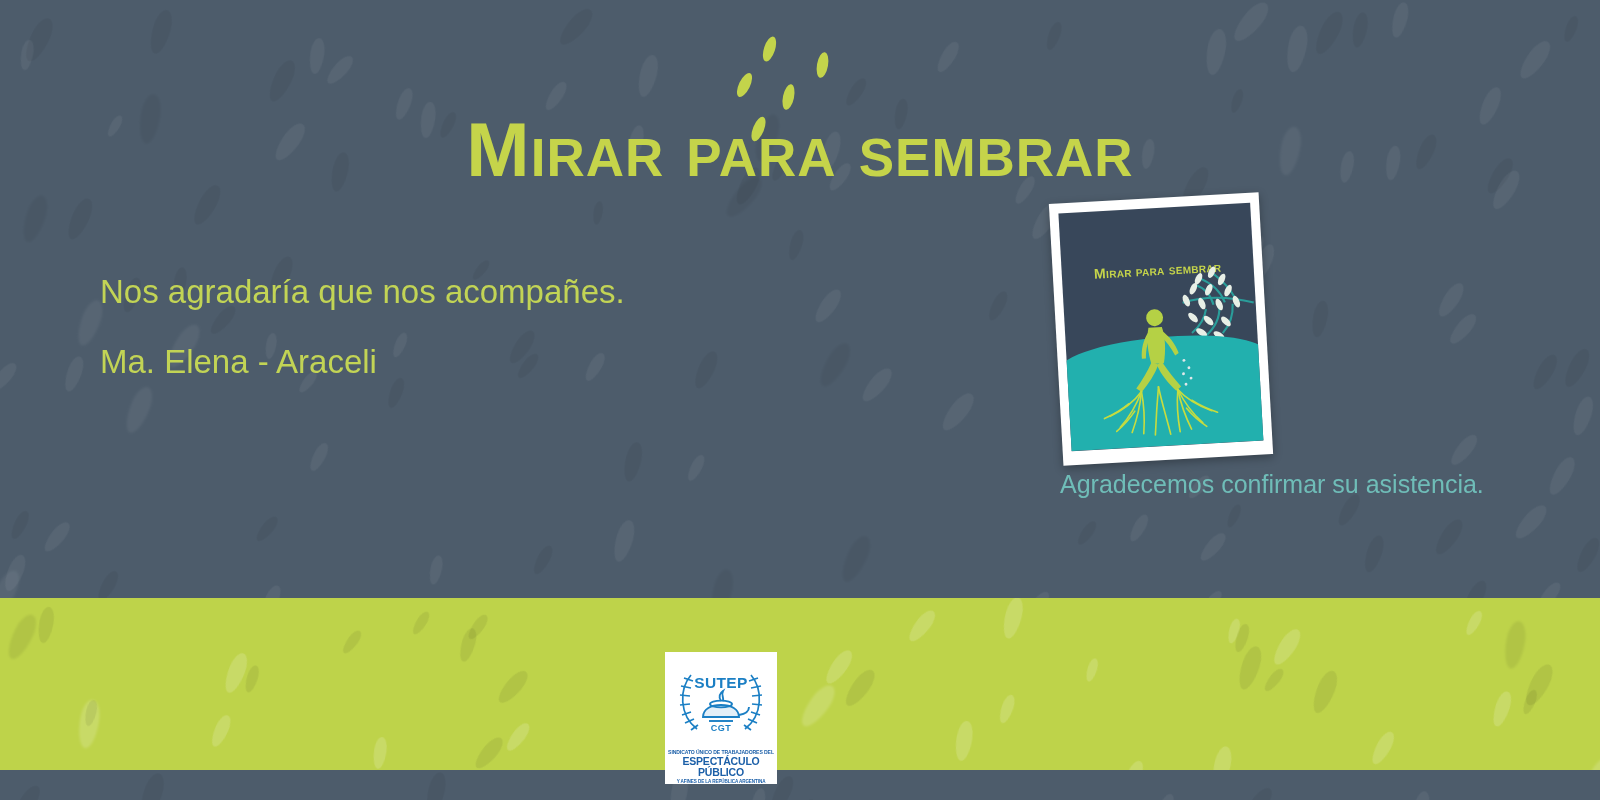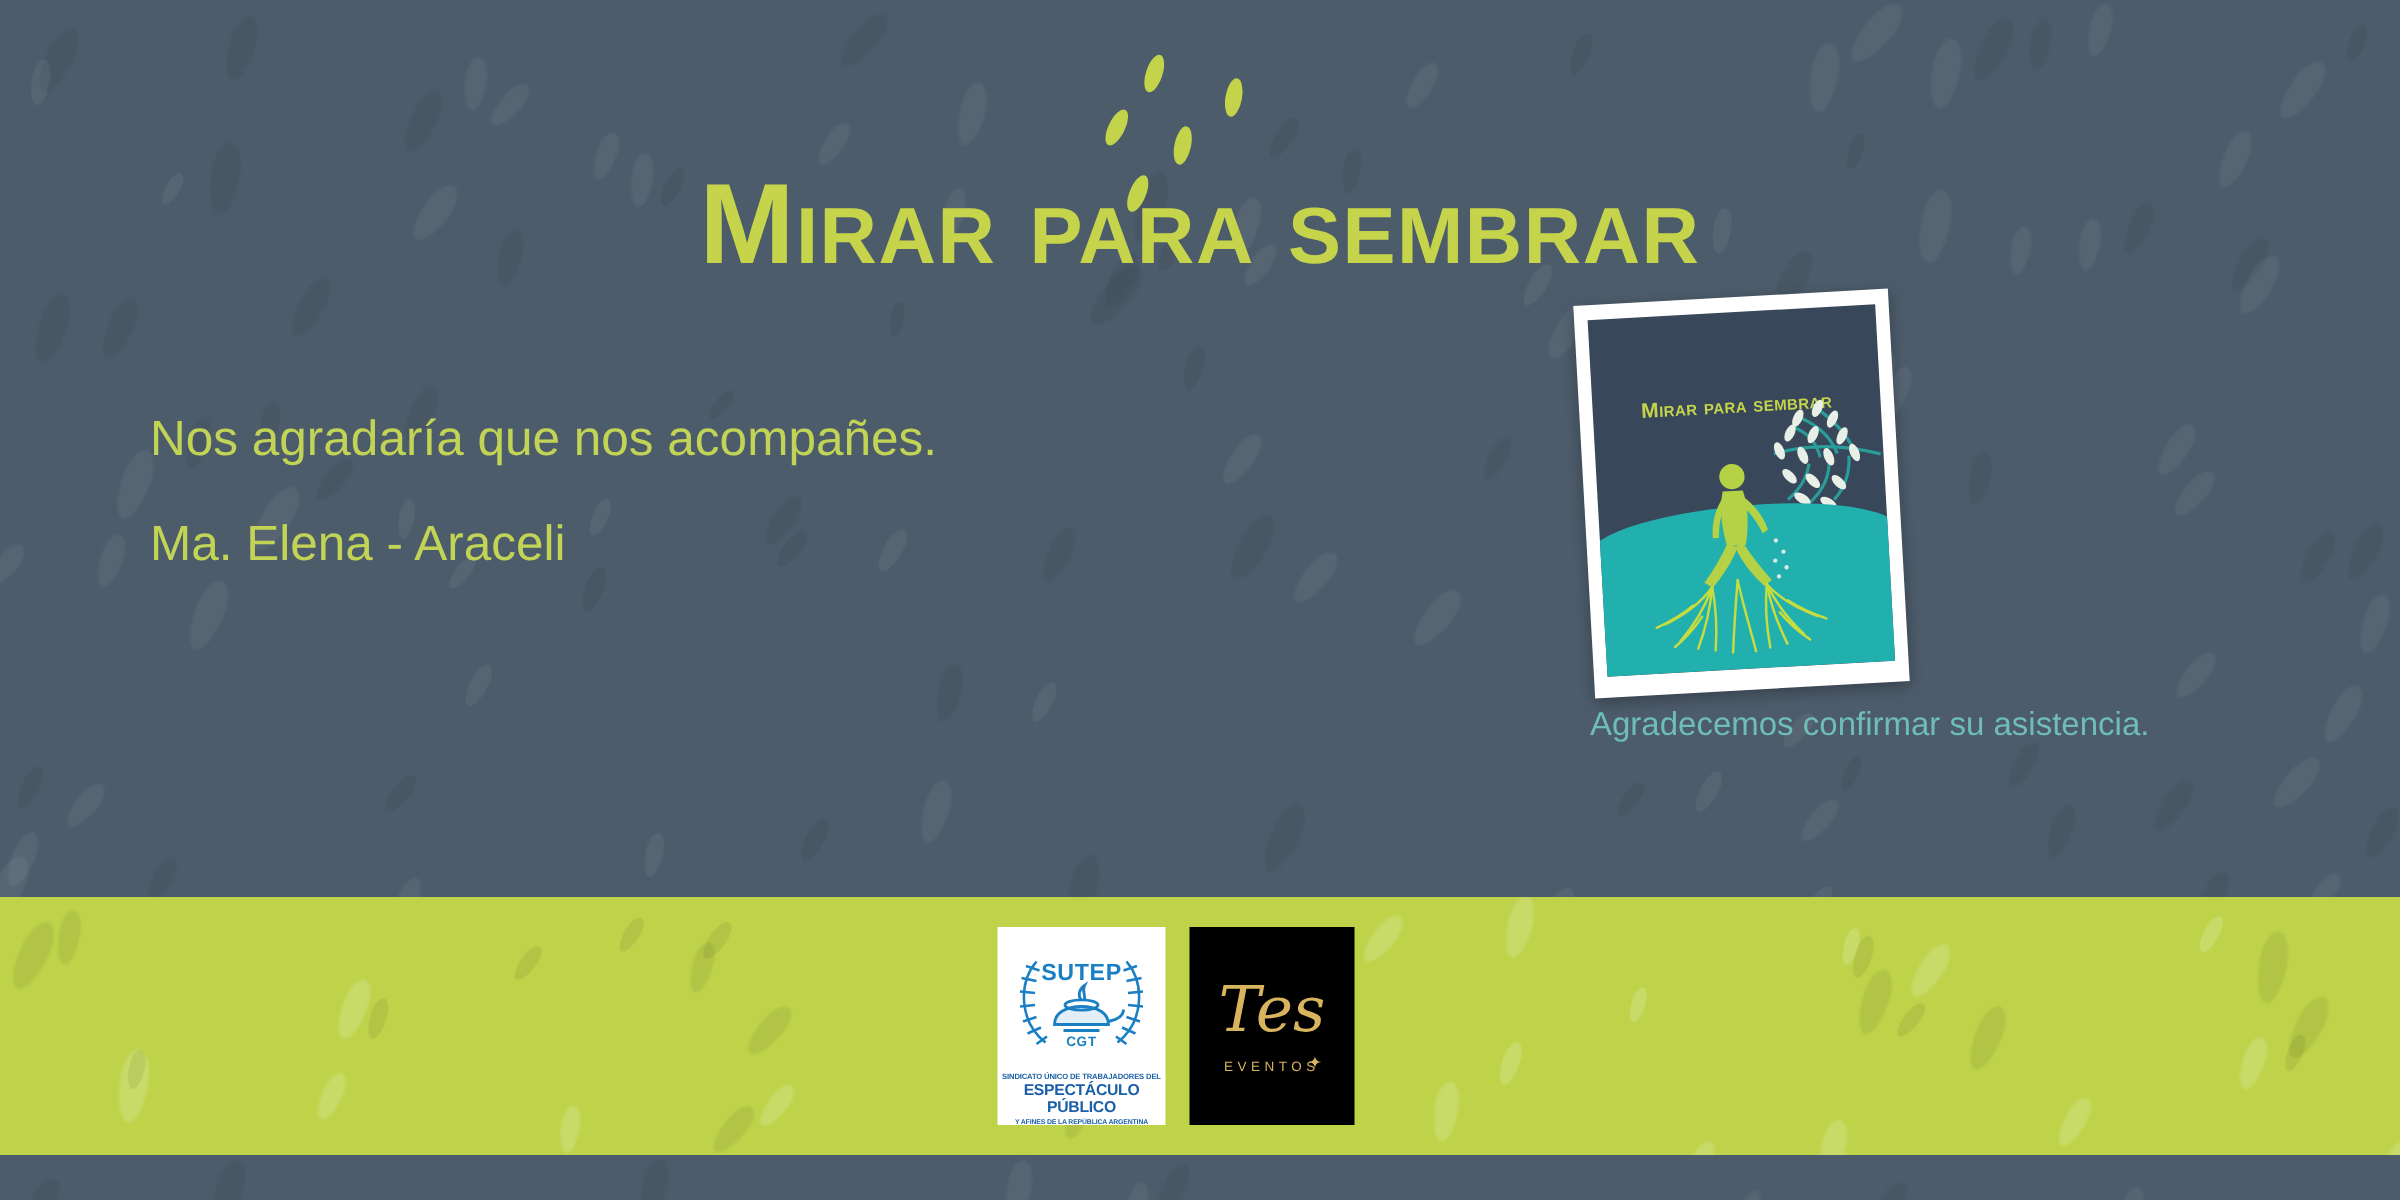--- a/index.html
+++ b/index.html
@@ -187,31 +187,31 @@
     width: 460px;
     color: #5fc5bd;
   }
   .details .d-line {
     font-size: 24px;
     font-weight: 700;
     margin-bottom: 21px;
     white-space: nowrap;
   }
   .details .d-note {
-    font-size: 22px;
+    font-size: 25px;
     font-weight: 400;
     color: #6fbdb8;
     white-space: nowrap;
   }
 
   
   .logo-sutep {
     position: absolute;
     left: 665px;
-    top: 618px;
+    top: 652px;
     width: 112px;
     height: 132px;
     background: #ffffff;
     box-sizing: border-box;
     padding-top: 5px;
     overflow: hidden;
   }
   .sutep-mark { position: relative; width: 100%; height: 92px; }
   .sutep-word {
     position: absolute;
@@ -622,19 +622,14 @@
       <div class="sutep-word">SUTEP</div>
       <div class="sutep-cgt">CGT</div>
     </div>
     <div class="sutep-cap">
       <div class="l1">SINDICATO ÚNICO DE TRABAJADORES DEL</div>
       <div class="l2">ESPECTÁCULO PÚBLICO</div>
       <div class="l3">Y AFINES DE LA REPÚBLICA ARGENTINA</div>
     </div>
   </div>
 
-  <div class="logo-tes">
-    <div class="tes-script">Tes</div>
-    <div class="tes-sub">EVENTOS</div>
-    <div class="tes-spark">✦</div>
-  </div>
 
 </div>
 
 </body></html>

